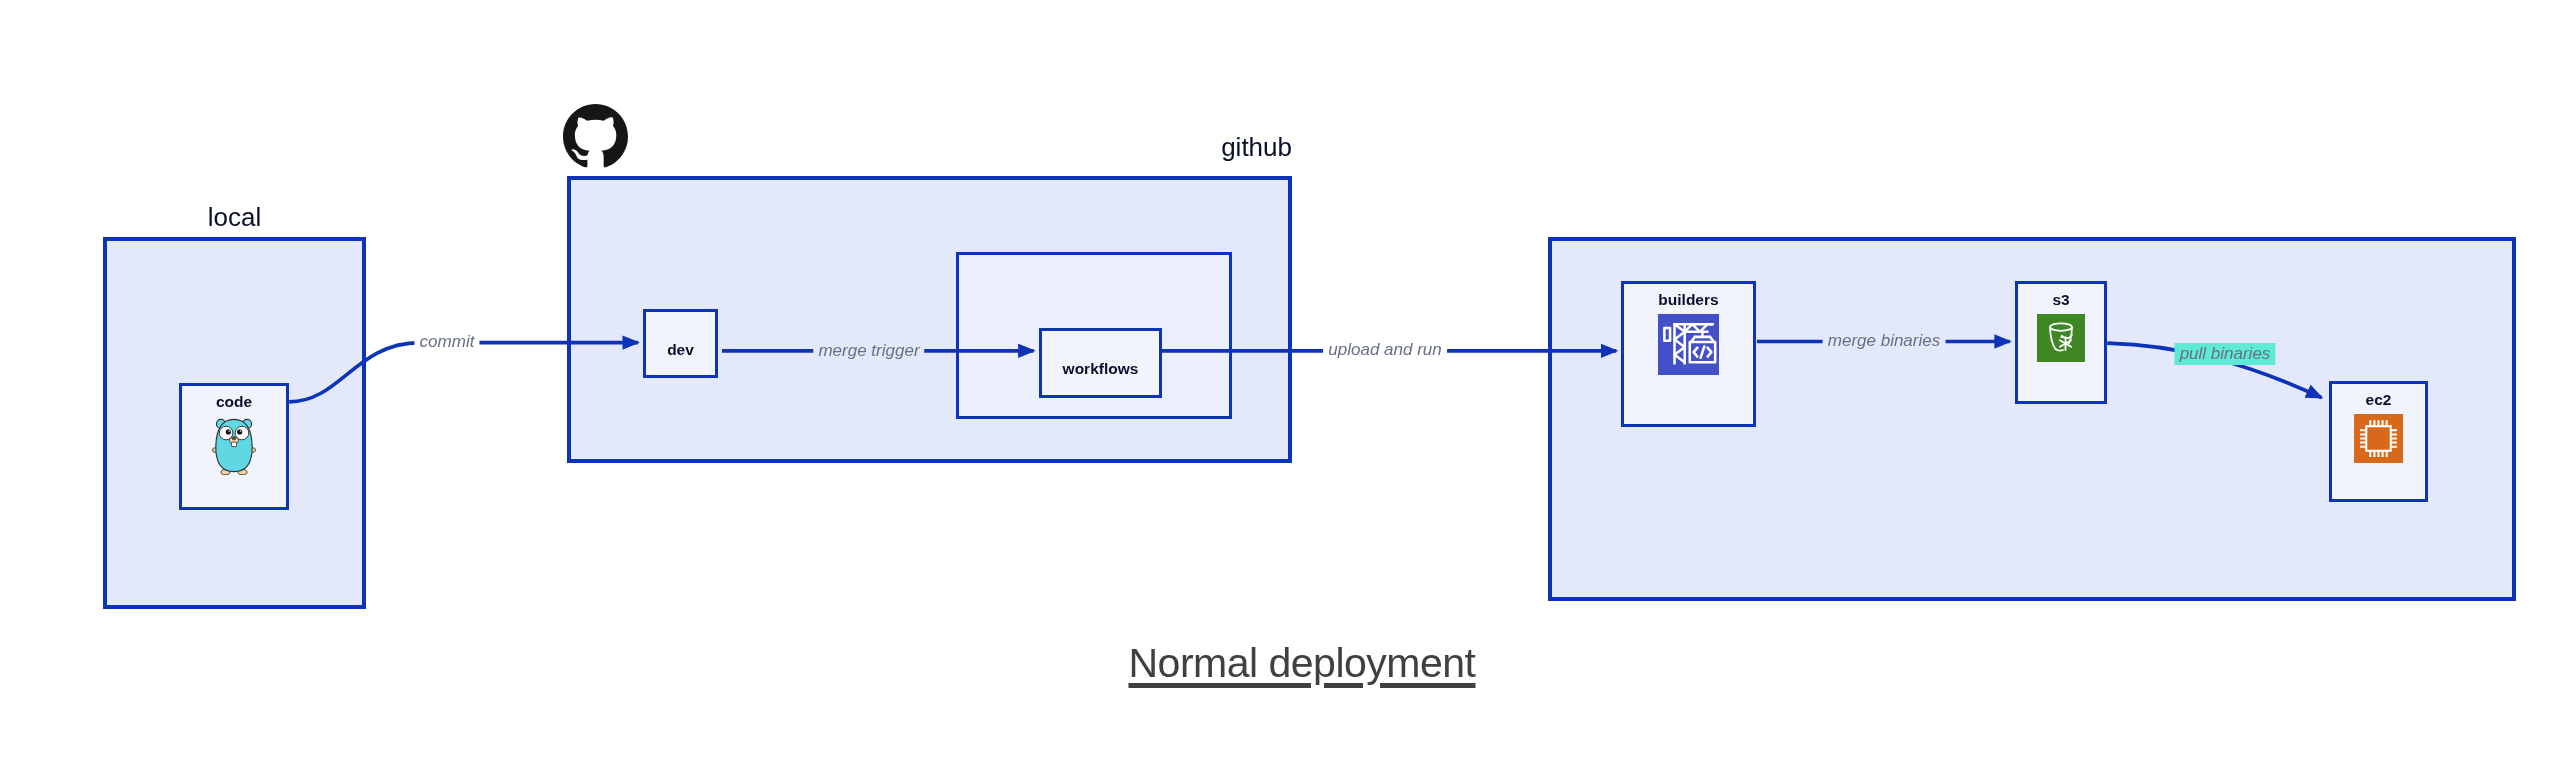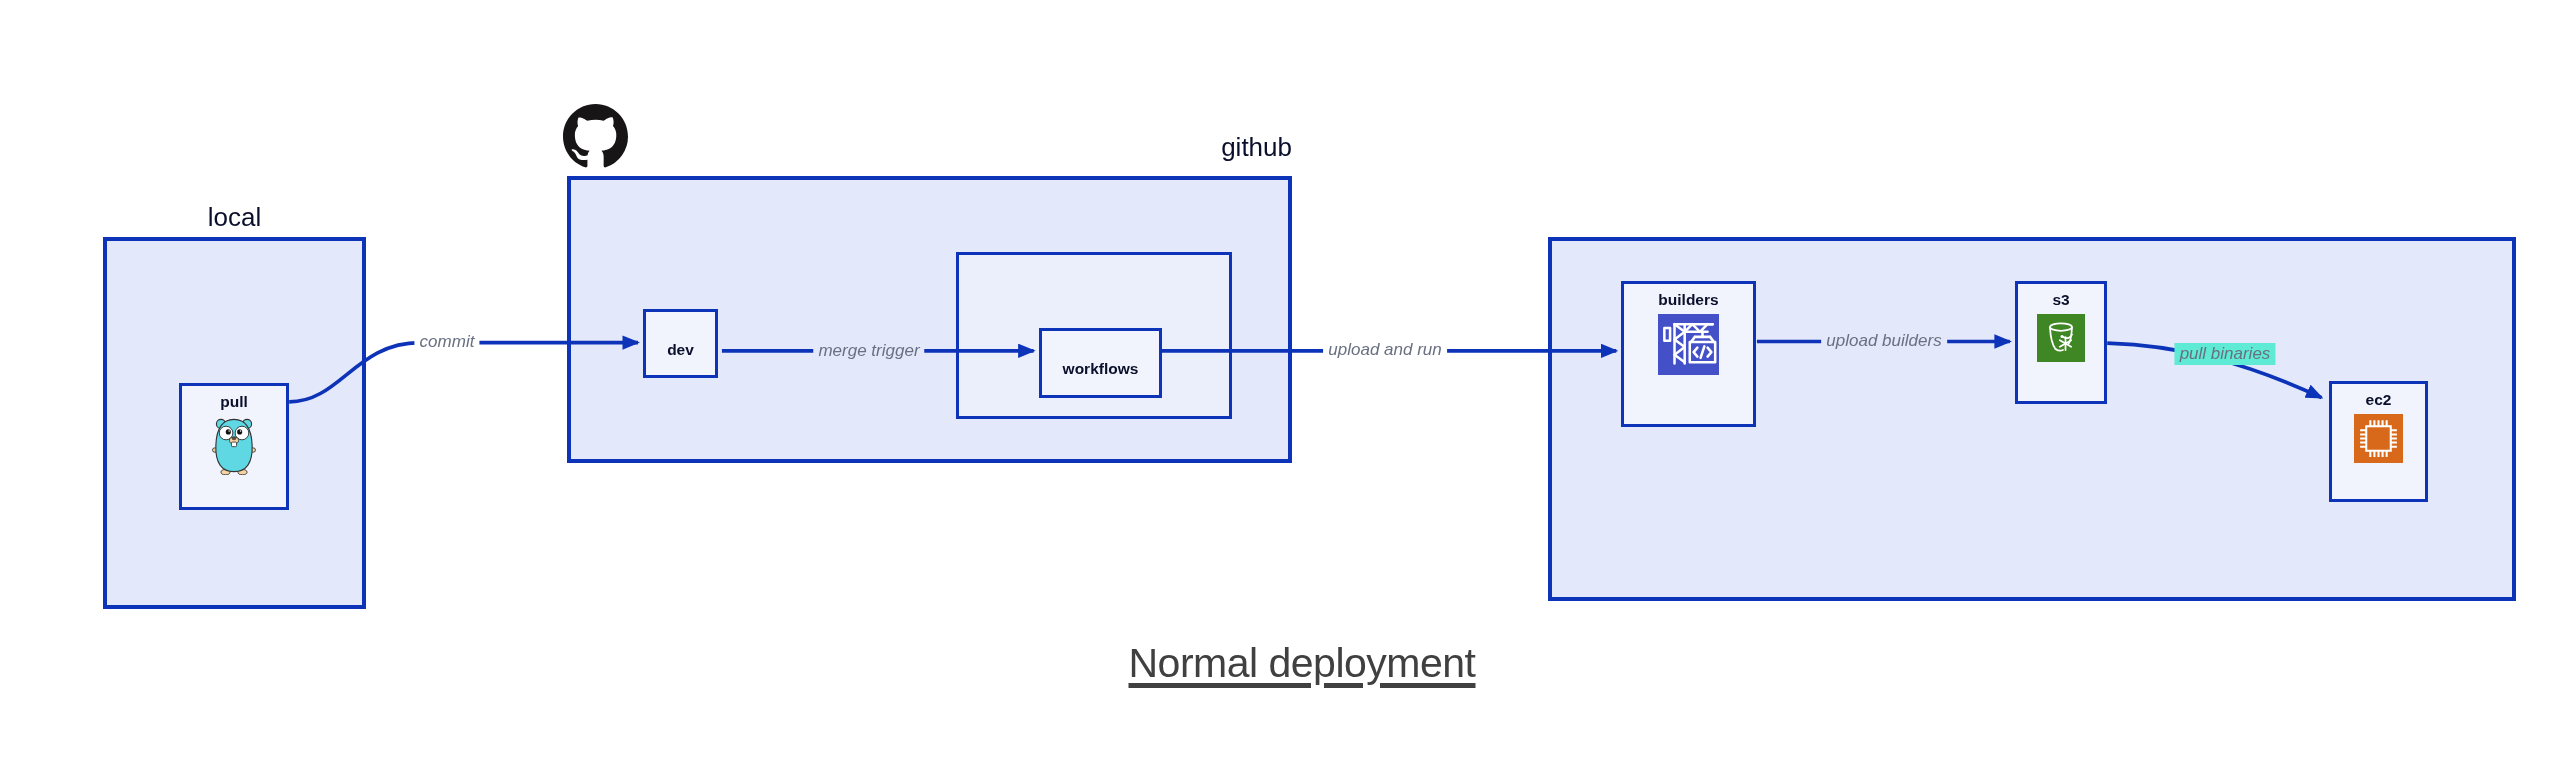--- a/index.html
+++ b/index.html
@@ -46,21 +46,21 @@
       <path fill="#171515" d="M8 0C3.58 0 0 3.58 0 8c0 3.54 2.29 6.53 5.47 7.59.4.07.55-.17.55-.38 0-.19-.007-.82-.01-1.49-2.01.37-2.53-.49-2.69-.94-.09-.23-.48-.94-.82-1.13-.28-.15-.68-.52-.01-.53.63-.01 1.08.58 1.23.82.72 1.21 1.87.87 2.33.66.07-.52.28-.87.51-1.07-1.78-.2-3.64-.89-3.64-3.95 0-.87.31-1.59.82-2.15-.08-.2-.36-1.02.08-2.12 0 0 .67-.21 2.2.82.64-.18 1.32-.27 2-.27.68 0 1.36.09 2 .27 1.53-1.04 2.2-.82 2.2-.82.44 1.1.16 1.92.08 2.12.51.56.82 1.27.82 2.15 0 3.07-1.87 3.75-3.65 3.95.29.25.54.73.54 1.48 0 1.07-.01 1.93-.01 2.2 0 .21.15.46.55.38A8.01 8.01 0 0 0 16 8c0-4.42-3.58-8-8-8z"></path>
     </svg>
   </div>
 
   <div class="cbox" style="left:103px;top:237px;width:263px;height:372px;"></div>
   <div class="cbox" style="left:567px;top:176px;width:725px;height:287px;"></div>
   <div class="cbox nested" style="left:956px;top:252px;width:276px;height:167px;"></div>
   <div class="cbox" style="left:1548px;top:237px;width:968px;height:364px;"></div>
 
   <div class="nbox" style="left:179px;top:383px;width:110px;height:127px;">
-    <div class="nlabel">pull</div>
+    <div class="nlabel">code</div>
     <div class="icon">
       <svg width="52" height="59" viewBox="0 0 90 104">
         <circle cx="22" cy="14" r="8" fill="#5FD8E4" stroke="#333" stroke-width="2"></circle>
         <circle cx="68" cy="14" r="8" fill="#5FD8E4" stroke="#333" stroke-width="2"></circle>
         <ellipse cx="12" cy="60" rx="5" ry="4" fill="#F6D2A2" stroke="#333" stroke-width="1.5"></ellipse>
         <ellipse cx="78" cy="60" rx="5" ry="4" fill="#F6D2A2" stroke="#333" stroke-width="1.5"></ellipse>
         <ellipse cx="30" cy="99" rx="8" ry="4.5" fill="#F6D2A2" stroke="#333" stroke-width="1.5"></ellipse>
         <ellipse cx="60" cy="99" rx="8" ry="4.5" fill="#F6D2A2" stroke="#333" stroke-width="1.5"></ellipse>
         <path d="M45,6 C24,6 14,24 13,52 C12,84 24,98 45,98 C66,98 78,84 77,52 C76,24 66,6 45,6 Z" fill="#5FD8E4" stroke="#333" stroke-width="2"></path>
         <circle cx="31" cy="30" r="12" fill="#fff" stroke="#222" stroke-width="1.5"></circle>
@@ -154,19 +154,19 @@
     <path d="M561,780 C660,780 690,665 815,665 H1238" stroke="#0D33B8" stroke-width="7" fill="none" marker-end="url(#arrow)"></path>
     <path d="M1401,681 H2006" stroke="#0D33B8" stroke-width="7" fill="none" marker-end="url(#arrow)"></path>
     <path d="M2255,681 H3137" stroke="#0D33B8" stroke-width="7" fill="none" marker-end="url(#arrow)"></path>
     <path d="M3410,663 H3901" stroke="#0D33B8" stroke-width="7" fill="none" marker-end="url(#arrow)"></path>
     <path d="M4090,666 C4230,670 4360,704 4506,772" stroke="#0D33B8" stroke-width="7" fill="none" marker-end="url(#arrow)"></path>
   </svg>
 
   <div class="elabel" style="left:447px;top:342px;background:#ffffff;">commit</div>
   <div class="elabel" style="left:869px;top:351px;background:#E3E9FA;">merge trigger</div>
   <div class="elabel" style="left:1385px;top:350px;background:#ffffff;">upload and run</div>
-  <div class="elabel" style="left:1884px;top:341px;background:#E3E9FA;">upload builders</div>
+  <div class="elabel" style="left:1884px;top:341px;background:#E3E9FA;">merge binaries</div>
   <div class="elabel" style="left:2225px;top:354px;background:#5eead4;">pull binaries</div>
 
   <div class="title">Normal deployment</div>
 
 </div>
 
 
 </body></html>

